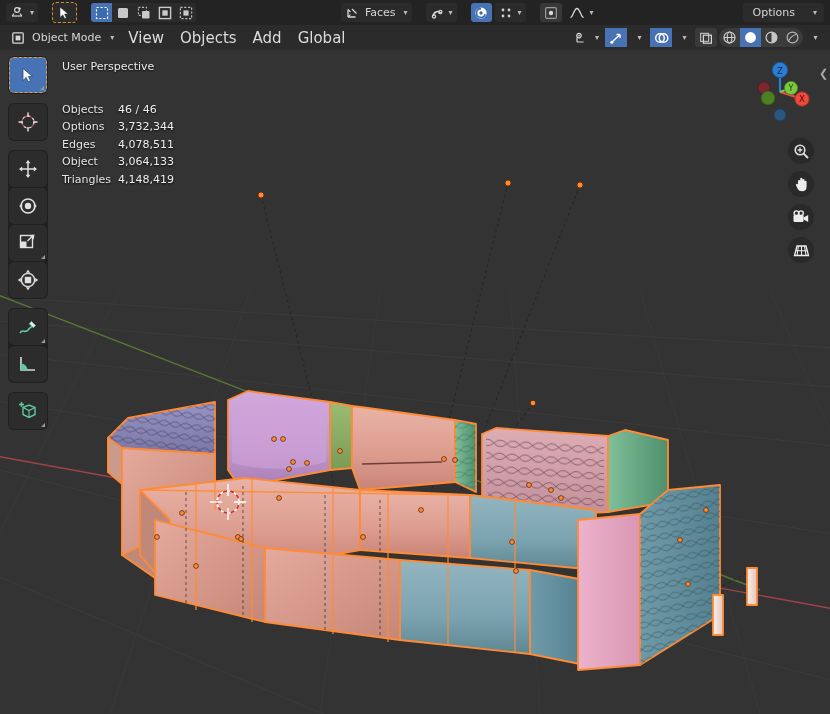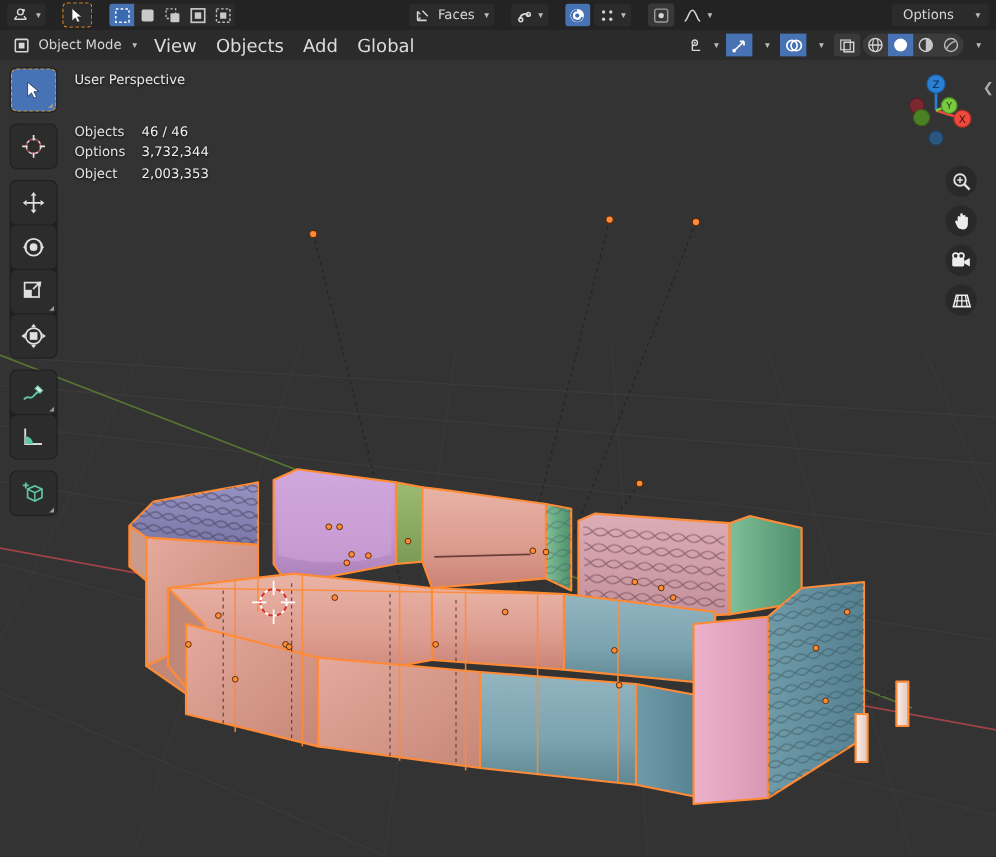--- a/index.html
+++ b/index.html
@@ -537,22 +537,30 @@
       <div class="stats">
         <div class="row">
             <span class="k">Objects</span>
             <span class="v">46 / 46</span>
           </div>
         <div class="row">
             <span class="k">Options</span>
             <span class="v">3,732,344</span>
           </div>
         <div class="row">
+            <span class="k">Edges</span>
+            <span class="v">4,078,511</span>
+          </div>
+        <div class="row">
             <span class="k">Object</span>
-            <span class="v">2,003,353</span>
+            <span class="v">3,064,133</span>
+          </div>
+        <div class="row">
+            <span class="k">Triangles</span>
+            <span class="v">4,148,419</span>
           </div>
       </div>
     </div>
 
     <div class="ltool">
       <div class="tgroup">
         <div class="titem sel">
           <svg width="16" height="17" viewBox="0 0 16 17">
             <path d="M3 1.5 L3 13.5 L6.2 10.4 L8.3 14.8 L10.4 13.7 L8.3 9.4 L12.4 9.4 Z" fill="#ffffff" stroke="#1f3a62" stroke-width=".7"></path>
           </svg>

